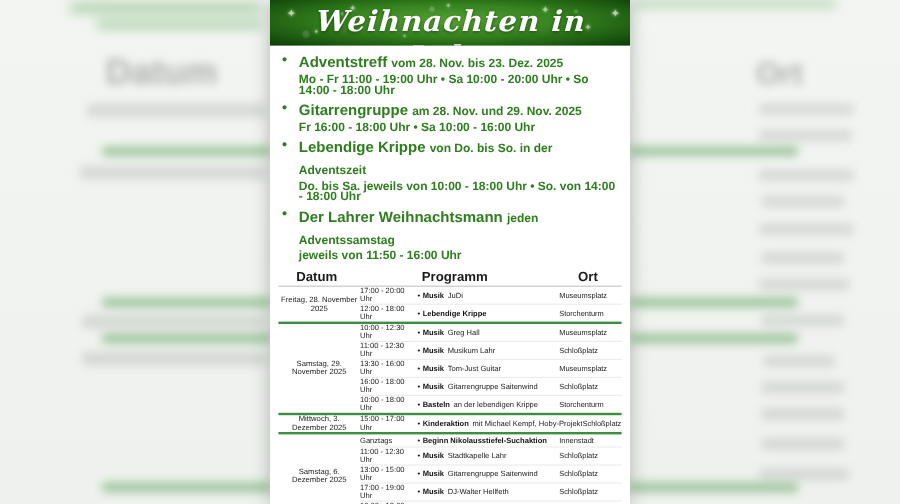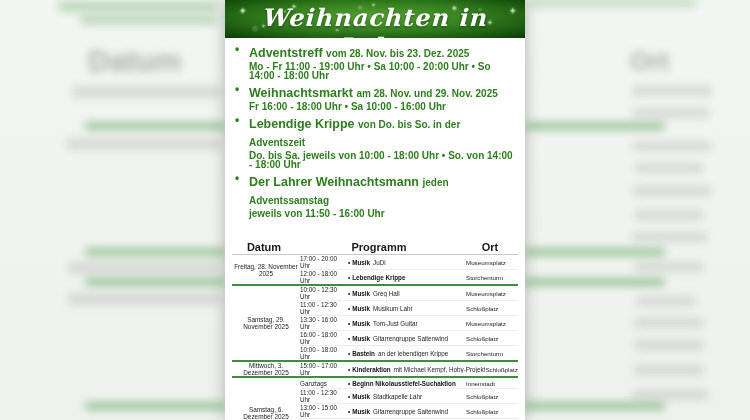--- a/index.html
+++ b/index.html
@@ -43,21 +43,21 @@
   .events{padding:5px 10px 2px 10px;}
   .ev{display:flex;margin-bottom:3px;}
   .ev .dot{color:#2e7d1f;font-size:12px;font-weight:bold;width:14px;flex:none;line-height:13px;}
   .ev .body{flex:1;}
   .ev .name{color:#2e7d1f;font-weight:bold;font-size:12.5px;line-height:13px;}
   .ev .when{color:#2e7d1f;font-weight:bold;font-size:10px;}
   .ev .times{color:#2e7d1f;font-weight:bold;font-size:10px;line-height:9px;margin-top:1px;}
 
   
   .table{padding:0 7px;}
-  .thead{display:flex;border-bottom:1px solid #c9c9c9;padding-bottom:1px;margin-top:18px;}
+  .thead{display:flex;border-bottom:1px solid #c9c9c9;padding-bottom:1px;margin-top:2px;}
   .thead .h{font-weight:bold;color:#1a1a1a;font-size:11px;text-align:center;}
   .thead .h1{width:64px;}
   .thead .h2{flex:1;}
   .thead .h3{width:56px;}
   .group{display:flex;border-bottom:2.5px solid #3e8e41;}
   .dcell{
     width:64px;flex:none;display:flex;align-items:center;justify-content:center;
     font-size:6.4px;color:#222;text-align:center;padding:0 2px;
   }
   .rows{flex:1;display:flex;flex-direction:column;}
@@ -125,21 +125,21 @@
       <div class="ev">
         <span class="dot">•</span>
         <div class="body">
           <div><span class="name">Adventstreff </span><span class="when">vom 28. Nov. bis 23. Dez. 2025</span></div>
           <div class="times">Mo - Fr 11:00 - 19:00 Uhr • Sa 10:00 - 20:00 Uhr • So 14:00 - 18:00 Uhr</div>
         </div>
       </div>
       <div class="ev">
         <span class="dot">•</span>
         <div class="body">
-          <div><span class="name">Weihnachtsmarkt </span><span class="when">am 28. Nov. und 29. Nov. 2025</span></div>
+          <div><span class="name">Gitarrengruppe </span><span class="when">am 28. Nov. und 29. Nov. 2025</span></div>
           <div class="times">Fr 16:00 - 18:00 Uhr • Sa 10:00 - 16:00 Uhr</div>
         </div>
       </div>
       <div class="ev">
         <span class="dot">•</span>
         <div class="body">
           <div><span class="name">Lebendige Krippe </span><span class="when">von Do. bis So. in der Adventszeit</span></div>
           <div class="times">Do. bis Sa. jeweils von 10:00 - 18:00 Uhr • So. von 14:00 - 18:00 Uhr</div>
         </div>
       </div>

